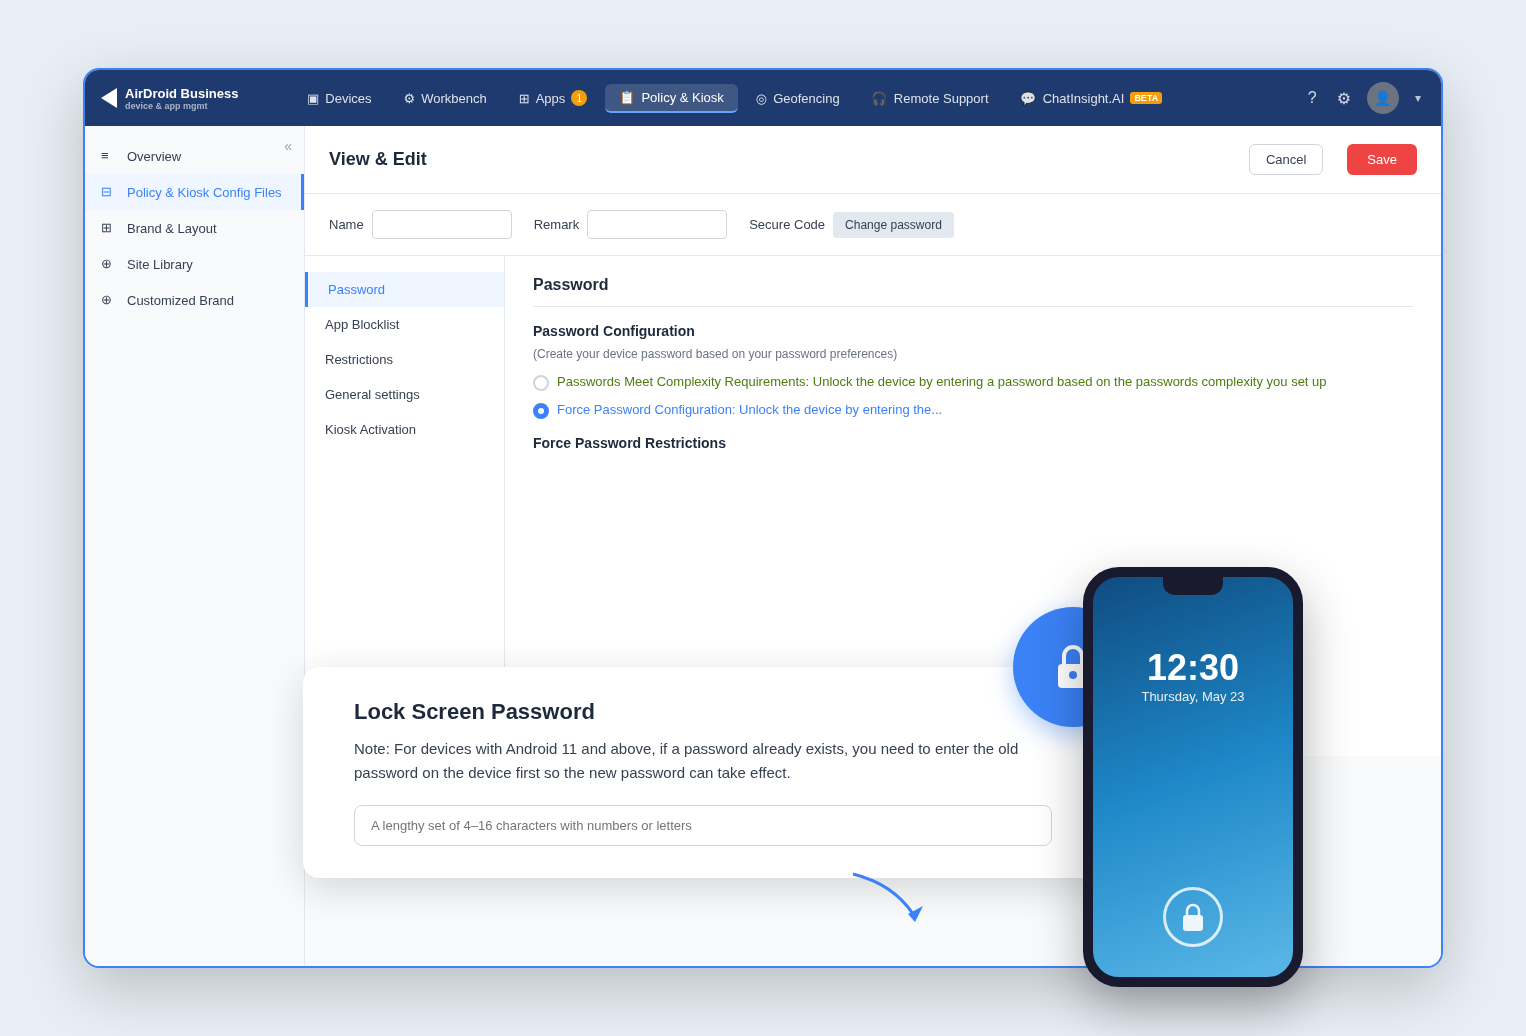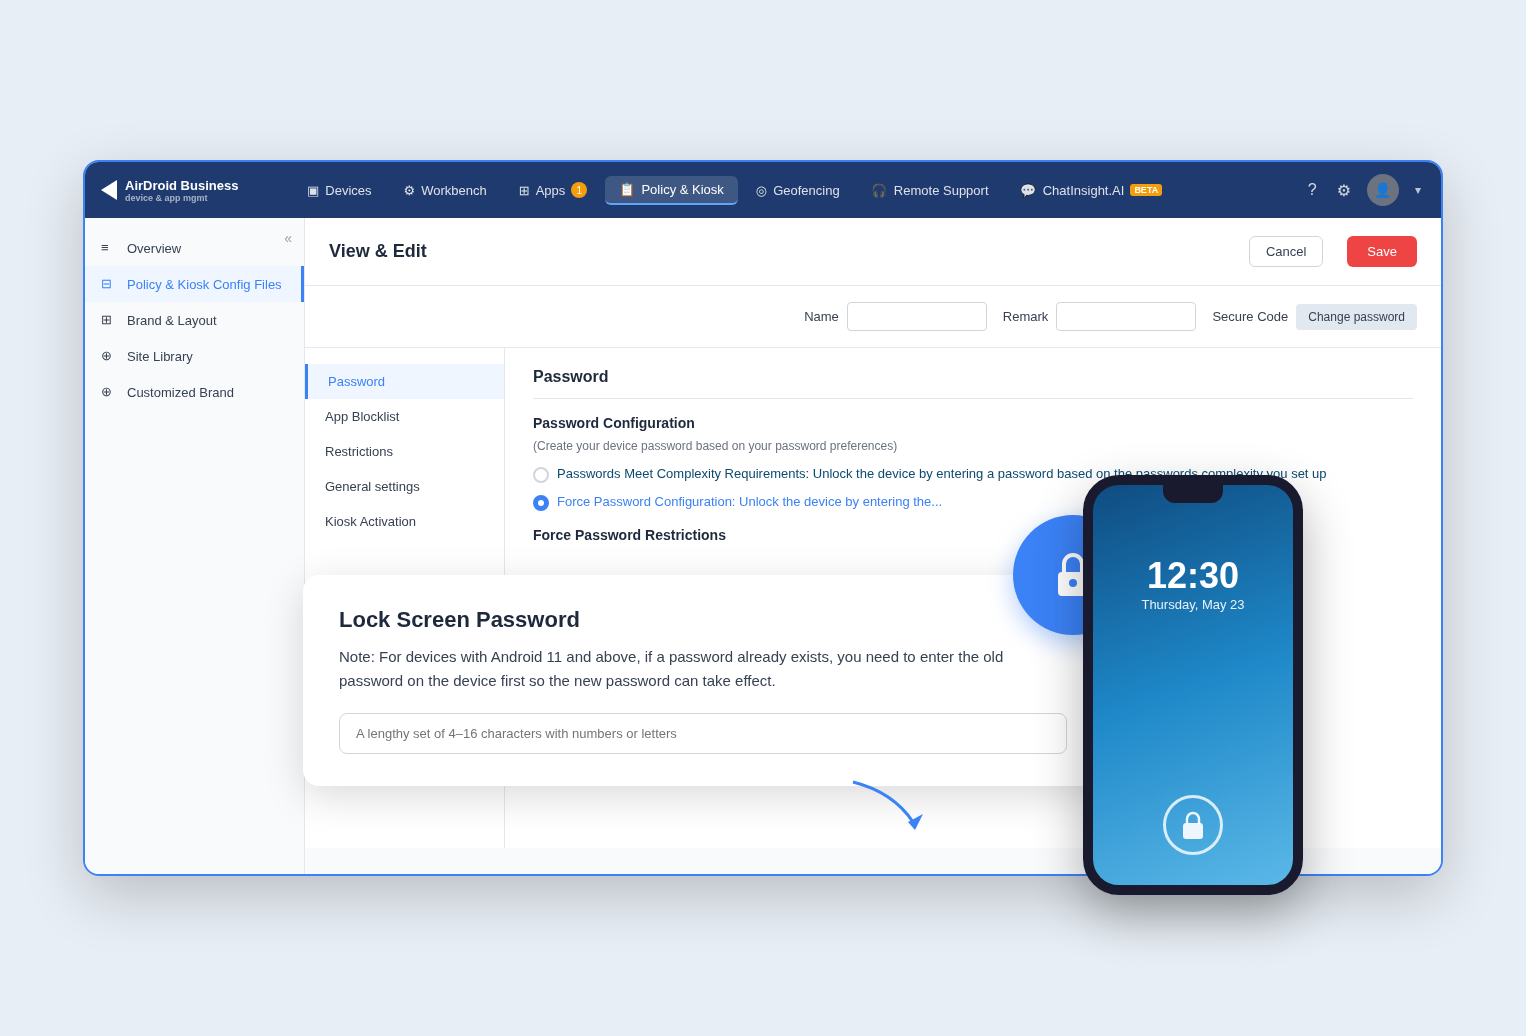--- a/index.html
+++ b/index.html
@@ -224,25 +224,24 @@
       border-radius: 6px;
       cursor: pointer;
       font-size: 13px;
       font-weight: 500;
     }
 
     
     .form-row {
       display: flex;
       align-items: center;
-      gap: 16px;
+      gap: 22px;
       padding: 16px 24px;
       background: white;
       border-bottom: 1px solid #e2e8f0;
-      justify-content: flex-end;
     }
 
     .form-field {
       display: flex;
       align-items: center;
       gap: 8px;
     }
 
     .form-label {
       font-size: 13px;
@@ -354,40 +353,40 @@
     .radio-circle.selected::after {
       content: '';
       width: 6px;
       height: 6px;
       background: white;
       border-radius: 50%;
     }
 
     .radio-label {
       font-size: 13px;
-      color: #0c4a6e;
+      color: #4d7c0f;
       line-height: 1.4;
     }
 
     .radio-label.selected-text {
       color: #3b82f6;
     }
 
     .force-pwd-title {
       font-size: 14px;
       font-weight: 600;
       color: #1e293b;
       margin-top: 16px;
     }
 
     
     .lock-popup {
       background: white;
       border-radius: 16px;
-      padding: 32px 36px;
+      padding: 32px 51px;
       box-shadow: 0 10px 40px rgba(0,0,0,0.15);
       position: relative;
     }
 
     .popup-title {
       font-size: 22px;
       font-weight: 700;
       color: #1e293b;
       margin-bottom: 12px;
     }
@@ -476,21 +475,21 @@
       border-radius: 50%;
       display: flex;
       align-items: center;
       justify-content: center;
       margin-bottom: 10px;
     }
 
     .page-wrapper {
       position: relative;
       width: 1360px;
-      height: 716px;
+      height: 900px;
     }
 
     .app-window-inner {
       width: 100%;
       height: 100%;
     }
 
     .main-body {
       position: relative;
       display: flex;

